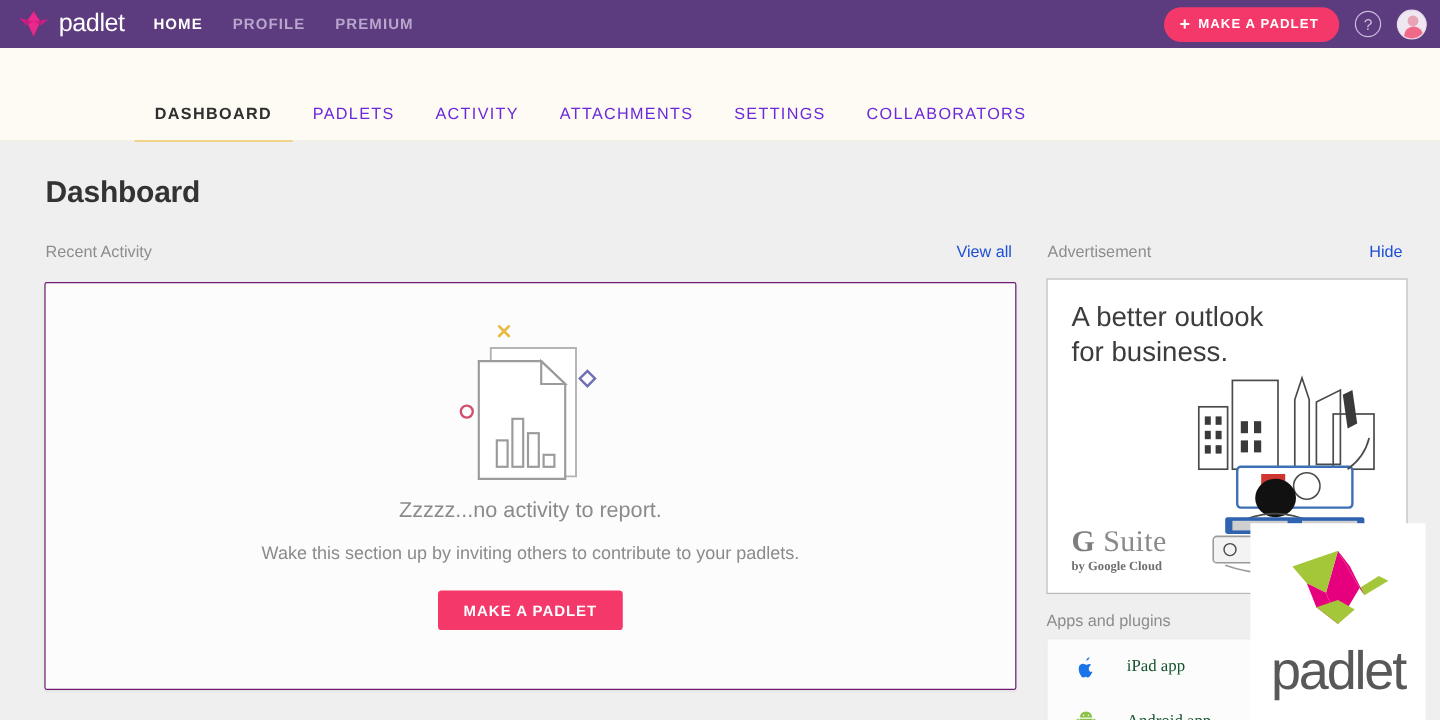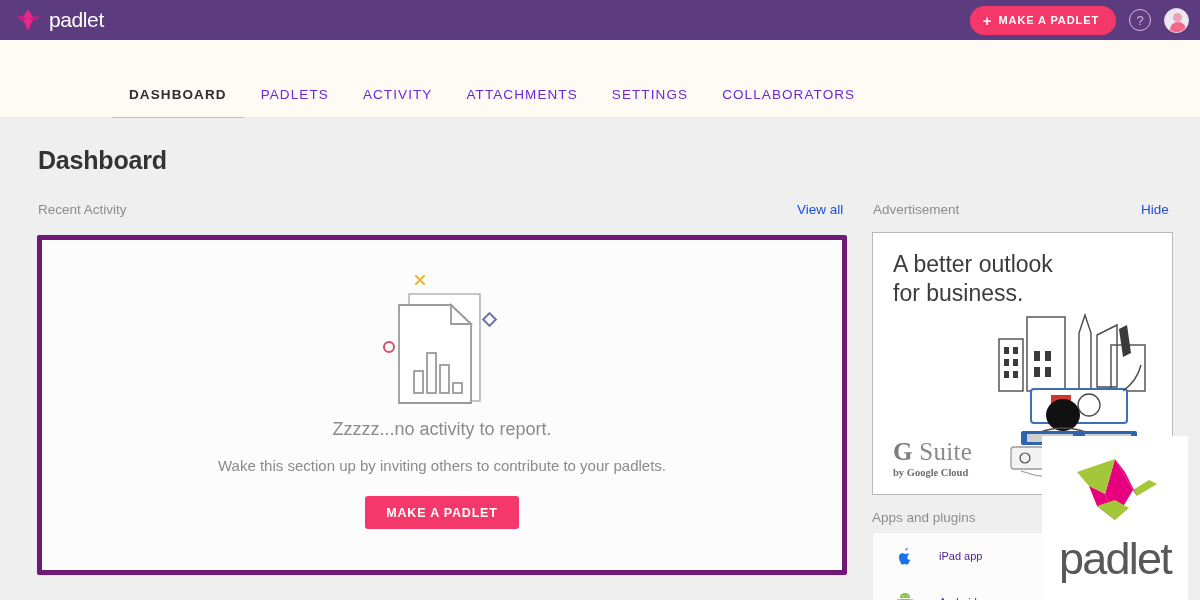--- a/index.html
+++ b/index.html
@@ -88,21 +88,21 @@
   }
   .link-pink {
     position: absolute; font-size: 13.5px; color: #1d4ed8;
     text-decoration: none; cursor: pointer;
   }
 
   
   .activity-card {
     position: absolute; left: 37px; top: 117px;
     width: 810px; height: 340px;
-    background: #fcfcfc; border: 5px solid #701a75; border-radius: 2px;
+    background: #fcfcfc; border: 1px solid #701a75; border-radius: 2px;
     box-shadow: 0 1px 2px rgba(0,0,0,0.05);
   }
   .empty-wrap {
     position: absolute; left: 0; right: 0; top: 21px;
     display: flex; flex-direction: column; align-items: center;
   }
   .illus { position: relative; width: 150px; height: 150px; }
   .empty-title { font-size: 18px; color: #8b8b8b; margin-top: 8px; }
   .empty-sub { font-size: 15px; color: #8b8b8b; margin-top: 17px; }
   .card-make-btn {
@@ -128,21 +128,21 @@
   .gsuite-sub { font-size: 10.5px; color: #6e6e6e; font-weight: bold; margin-top: 1px; }
 
   
   .apps-label { left: 872px; top: 392px; }
   .apps-card {
     position: absolute; left: 872px; top: 414px;
     width: 301px; height: 120px;
     background: #fcfcfc; border: 1px solid #ececec; border-radius: 2px;
   }
   .app-row { display: flex; align-items: center; height: 46px; padding-left: 24px; gap: 26px; }
-  .app-link { font-size: 11px; color: #4c1d95; text-decoration: none; cursor: pointer; }
+  .app-link { font-size: 14px; color: #14532d; text-decoration: none; cursor: pointer; font-family: Liberation Serif, serif; }
 
   
   .logo-overlay {
     position: absolute; left: 1042px; top: 436px;
     width: 146px; height: 164px;
     background: #ffffff;
     display: flex; flex-direction: column; align-items: center; justify-content: center;
   }
   .logo-overlay .crane { width: 96px; height: 74px; }
   .logo-overlay .word {
@@ -157,20 +157,25 @@
   <div class="brand">
     <svg class="brand-bird" viewBox="0 0 28 26">
       <path d="M14 2 L20 11 L14 24 L8 11 Z" fill="#e8298e"></path>
       <path d="M2 8 L14 11 L8 14 Z" fill="#d81b84"></path>
       <path d="M26 9 L14 11 L20 14 Z" fill="#d81b84"></path>
       <path d="M14 2 L20 11 L14 24 L8 11 Z" fill="none" stroke="#7d3270" stroke-width="0.7"></path>
     </svg>
     <span class="brand-word">padlet</span>
   </div>
 
+  <nav class="topnav">
+    <a href="#" class="active">HOME</a>
+    <a href="#">PROFILE</a>
+    <a href="#">PREMIUM</a>
+  </nav>
 
   <div class="top-right">
     <button class="make-btn">
       <span class="plus-ico">+</span>
       <span>MAKE A PADLET</span>
     </button>
     <div class="help-ico">?</div>
     <div class="avatar">
       <div class="head"></div>
       <div class="body"></div>

